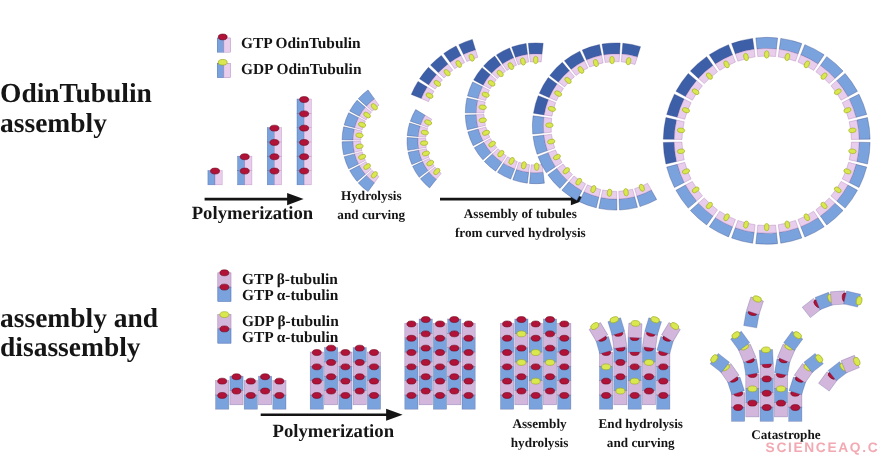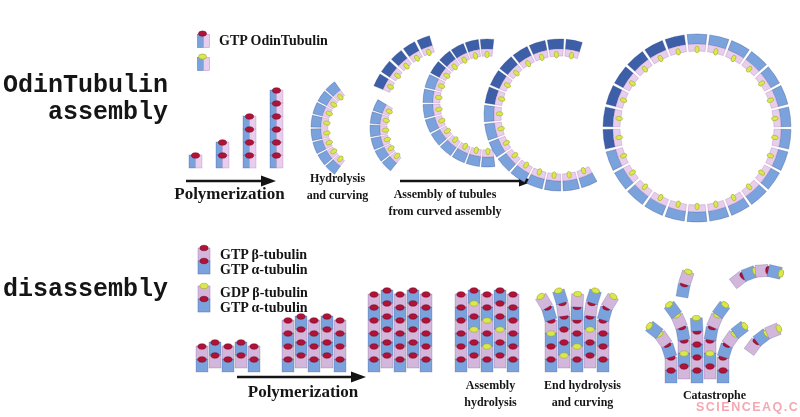--- a/index.html
+++ b/index.html
@@ -1,19 +1,19 @@
 <!DOCTYPE html>
 <html style="--block-blue: #7aa2dc; --block-blue-dark: #3c5fa8; --block-pink: #e8cdec; --block-pink2: #d3b6dc; --dot-red: #b01238; --dot-yellow: #d9e84e; --arrow: #141414; --watermark-pink: #f2a9b2;"><head>
 <meta charset="utf-8">
 <style>
   html,body{margin:0;padding:0;background:#ffffff;}
   #stage{position:relative;width:800px;height:417px;background:#ffffff;overflow:hidden;
          font-family:"Liberation Serif",serif;color:#151515;}
   #diagram{position:absolute;left:0;top:0;}
-  .heading{position:absolute;text-align:right;font-weight:bold;font-size:25px;line-height:27px;font-family:Liberation Mono, monospace;}
+  .heading{position:absolute;text-align:left;font-weight:bold;font-size:25px;line-height:27px;}
   .steplabel{position:absolute;text-align:center;font-weight:bold;font-size:12px;line-height:17px;}
   .legend{position:absolute;}
   .lrow{display:flex;align-items:flex-end;margin-bottom:5px;font-weight:bold;font-size:14px;line-height:15px;}
   .lrow svg{margin-right:9px;flex:none;}
   .lrow .ltext{padding-top:2px;}
   .watermark{position:absolute;font-family:"Liberation Sans",sans-serif;font-size:12.5px;
              letter-spacing:1.5px;color:var(--watermark-pink);font-weight:bold;}
 </style>
 </head>
 <body>
@@ -648,34 +648,36 @@
         <ellipse cx="5.5" cy="3.6" rx="4" ry="2.6" style="fill:var(--dot-red)" stroke="#70081f" stroke-width="0.6"></ellipse>
       </svg>
       <span class="ltext">GTP OdinTubulin</span>
     </div>
     <div class="lrow">
       <svg width="13" height="18" viewBox="0 0 13 18">
         <rect x="0.5" y="4.5" width="6" height="13" style="fill:var(--block-blue)" stroke="#4f6fb5" stroke-width="0.5"></rect>
         <rect x="6.5" y="4.5" width="6" height="13" style="fill:var(--block-pink)" stroke="#b48cc0" stroke-width="0.5"></rect>
         <ellipse cx="5.5" cy="3.6" rx="4" ry="2.6" style="fill:var(--dot-yellow)" stroke="#9aa61e" stroke-width="0.6"></ellipse>
       </svg>
+      <span class="ltext">GDP OdinTubulin</span>
     </div>
   </div>
 
   <div class="steplabel" style="left:162px;top:185px;width:135px;font-size:17px">Polymerization</div>
   <div class="steplabel" style="left:285px;top:170px;width:105px">
     <div>Hydrolysis</div>
     <div>and curving</div>
   </div>
-  <div class="steplabel" style="left:356px;top:186px;width:178px">
+  <div class="steplabel" style="left:384px;top:186px;width:178px">
     <div>Assembly of tubules</div>
-    <div>from curved assembly</div>
+    <div>from curved hydrolysis</div>
   </div>
 
   <div class="heading" style="left:0px;top:276px;width:168px">
+    <div>assembly and</div>
     <div>disassembly</div>
   </div>
 
   <div class="legend" style="left:197px;top:244px">
     <div class="lrow">
       <svg width="14" height="33" viewBox="0 0 14 33">
         <rect x="1" y="4" width="12" height="13" style="fill:var(--block-pink2)" stroke="#a886b8" stroke-width="0.5"></rect>
         <rect x="1" y="17" width="12" height="13" style="fill:var(--block-blue)" stroke="#4f6fb5" stroke-width="0.5"></rect>
         <ellipse cx="7" cy="4" rx="4.1" ry="2.7" style="fill:var(--dot-red)" stroke="#70081f" stroke-width="0.55"></ellipse>
         <ellipse cx="7" cy="17" rx="4.1" ry="2.7" style="fill:var(--dot-red)" stroke="#70081f" stroke-width="0.55"></ellipse>

